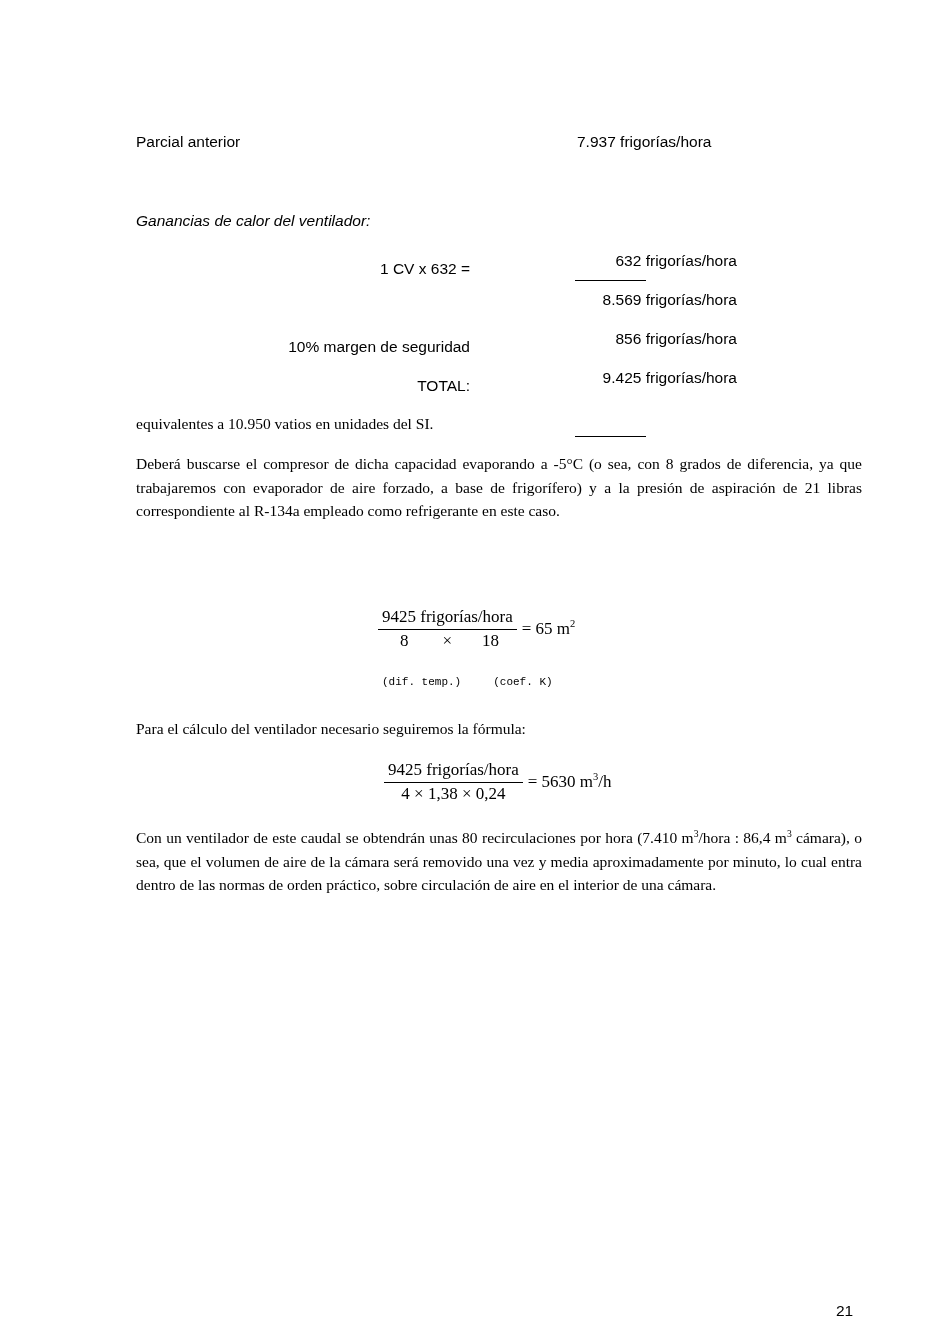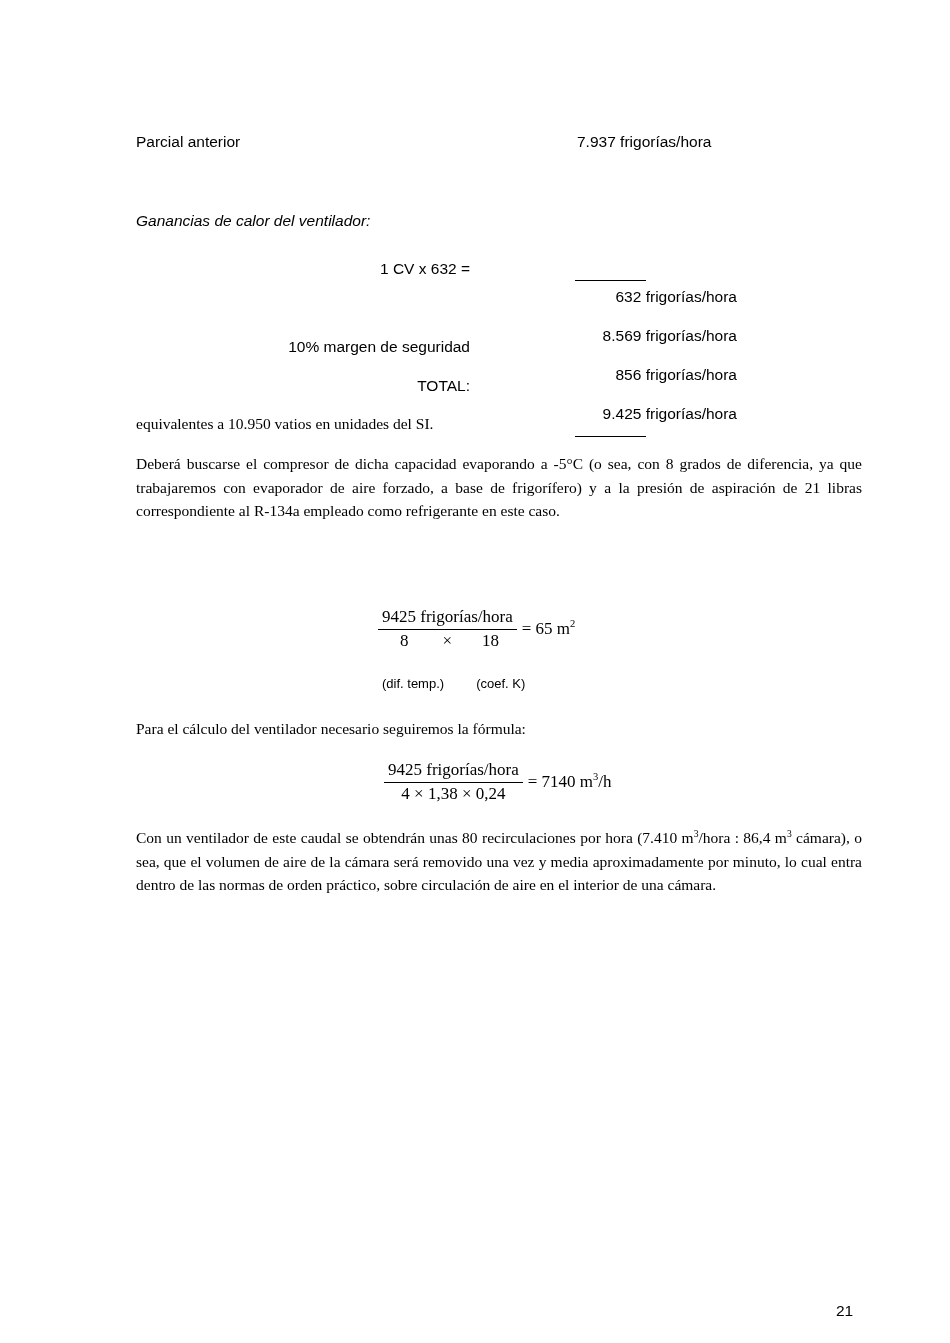--- a/index.html
+++ b/index.html
@@ -77,21 +77,20 @@
     text-align: right;
     margin-top: 8px;
   }
   .calc-value {
     position: absolute;
     left: 441px;
     top: 0;
     width: 160px;
     text-align: right;
     white-space: nowrap;
-    margin-top: 36px;
   }
   .rule {
     position: absolute;
     left: 439px;
     width: 71px;
     height: 0;
     border-top: 1.6px solid #000;
   }
   #rule-1 { top: 28px; }
   #rule-2 { top: 106px; }
@@ -144,22 +143,22 @@
     width: 100%;
   }
   .den-spread span { display: inline-block; }
   .den-a { width: 33%; text-align: center; }
   .den-op { width: 33%; text-align: center; }
   .den-b { width: 33%; text-align: center; }
 
   #labels-temp {
     left: 382px;
     top: 664px;
-    font-size: 13px;
-    font-family: Liberation Sans, sans-serif;
+    font-size: 11px;
+    font-family: Liberation Mono, monospace;
     white-space: nowrap;
   }
   #labels-temp .gap { display: inline-block; width: 32px; }
 
   #formula-flow {
     left: 384px;
     top: 748px;
   }
 
   sup.sm {
@@ -233,20 +232,20 @@
   <div class="abs" id="labels-temp">
     <span>(dif. temp.)</span><span class="gap"></span><span>(coef. K)</span>
   </div>
 
   <div class="abs body-text" id="p-formula-intro">Para el cálculo del ventilador necesario seguiremos la fórmula:</div>
 
   <div class="abs formula" id="formula-flow">
     <span class="frac">
       <span class="num">9425 frigorías/hora</span>
       <span class="den">4 × 1,38 × 0,24</span>
-    </span><span class="frac-eq"><span>= 7140 m</span><sup class="sm">3</sup><span>/h</span></span>
+    </span><span class="frac-eq"><span>= 5630 m</span><sup class="sm">3</sup><span>/h</span></span>
   </div>
 
   <div class="abs body-text justified" id="p-final"><span>Con un ventilador de este caudal se obtendrán unas 80 recirculaciones por hora (7.410 m</span><sup class="sm">3</sup><span>/hora : 86,4 m</span><sup class="sm">3</sup><span> cámara), o sea, que el volumen de aire de la cámara será removido una vez y media aproximadamente por minuto, lo cual entra dentro de las normas de orden práctico, sobre circulación de aire en el interior de una cámara.</span></div>
 
   <div class="abs" id="page-number">21</div>
 
 </div>
 
 </body></html>

